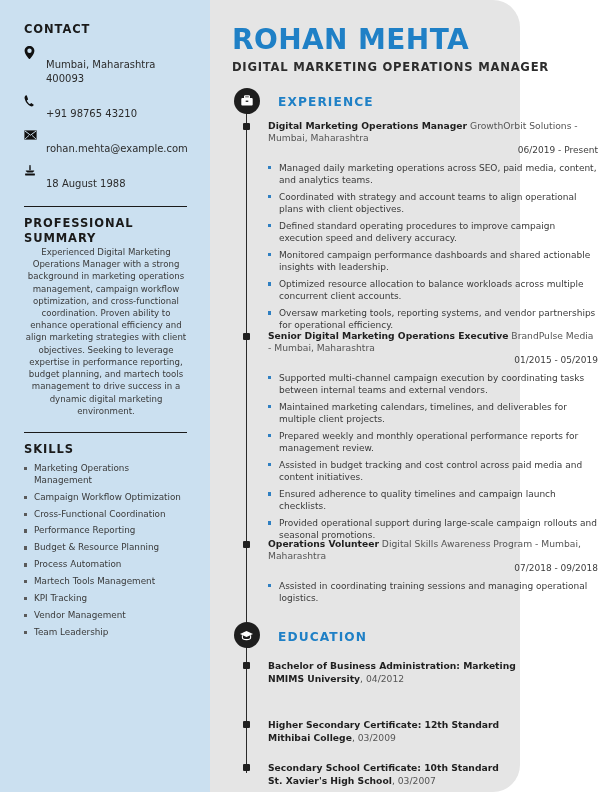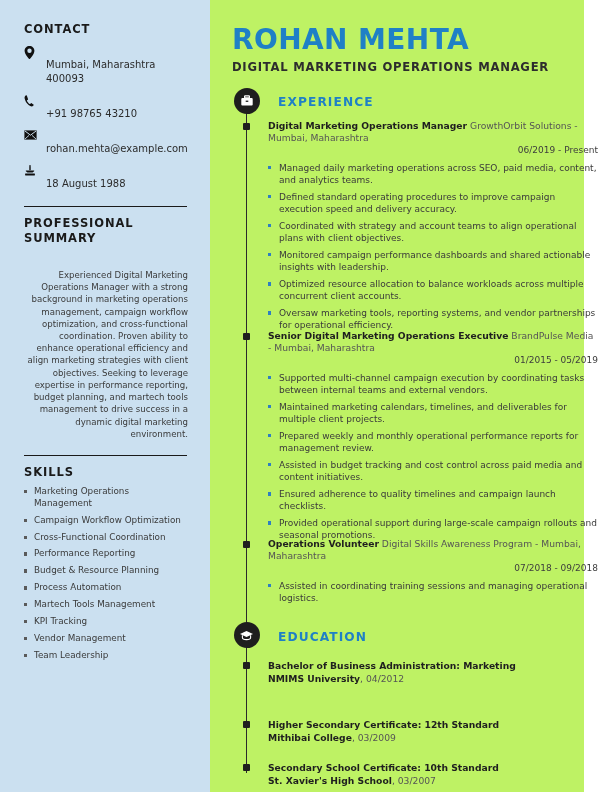--- a/index.html
+++ b/index.html
@@ -2,21 +2,21 @@
 <html><head>
 <meta charset="utf-8">
 <style>
   * { box-sizing: border-box; margin: 0; padding: 0; }
   html, body {
     width: 612px; height: 792px;
     background: #ffffff;
     font-family: "DejaVu Sans", "Liberation Sans", sans-serif;
     overflow: hidden;
   }
-  .page { position: relative; width: 584px; height: 792px; background: #bef264; }
+  .page { position: relative; width: 520px; height: 792px; background: #e5e5e5; border-radius: 27px; }
 
   
   .sidebar {
     position: absolute; left: 0; top: 0;
     width: 210px; height: 792px;
     background: #cbe0f0;
     padding: 22px 22px 0 24px;
   }
   .side-head {
     font-size: 11.5px; font-weight: bold; letter-spacing: 0.9px;
@@ -33,21 +33,21 @@
   }
   .cicon svg { display: block; }
   .ctext {
     font-size: 10px; color: #2b2b2b; line-height: 1.32;
     padding-left: 2px; word-break: break-word; margin-top: 13px;
   }
 
   .summary-block { margin-top: 16px; }
   .summary-text {
     font-size: 8.6px; line-height: 1.42; color: #3a3a3a;
-    margin-top: 24px; text-align: right;
+    margin-top: 1px; text-align: center;
   }
 
   .skills-block { margin-top: 15px; }
   .skills-list { margin-top: 7px; list-style: none; }
   .skill-item {
     position: relative; font-size: 8.8px; line-height: 1.3;
     color: #3a3a3a; padding-left: 10px; margin-bottom: 5.5px;
   }
   .skill-item::before {
     content: ""; position: absolute; left: 0; top: 4px;
@@ -213,22 +213,22 @@
       </svg>
     </div>
     <div class="sec-head" style="top:630px;">EDUCATION</div>
 
     <div id="experience-container">
         <div class="entry" style="top: 120px;">
           <div class="entry-title"><b>Digital Marketing Operations Manager</b><span class="org"> GrowthOrbit Solutions - Mumbai, Maharashtra</span></div>
           <div class="entry-date">06/2019 - Present</div>
           <ul class="blist">
             <li class="bitem">Managed daily marketing operations across SEO, paid media, content, and analytics teams.</li>
+            <li class="bitem">Coordinated with strategy and account teams to align operational plans with client objectives.</li>
             <li class="bitem">Defined standard operating procedures to improve campaign execution speed and delivery accuracy.</li>
-            <li class="bitem">Coordinated with strategy and account teams to align operational plans with client objectives.</li>
             <li class="bitem">Monitored campaign performance dashboards and shared actionable insights with leadership.</li>
             <li class="bitem">Optimized resource allocation to balance workloads across multiple concurrent client accounts.</li>
             <li class="bitem">Oversaw marketing tools, reporting systems, and vendor partnerships for operational efficiency.</li>
           </ul>
         </div>
         <div class="entry" style="top: 330px;">
           <div class="entry-title"><b>Senior Digital Marketing Operations Executive</b><span class="org"> BrandPulse Media - Mumbai, Maharashtra</span></div>
           <div class="entry-date">01/2015 - 05/2019</div>
           <ul class="blist">
             <li class="bitem">Supported multi-channel campaign execution by coordinating tasks between internal teams and external vendors.</li>

